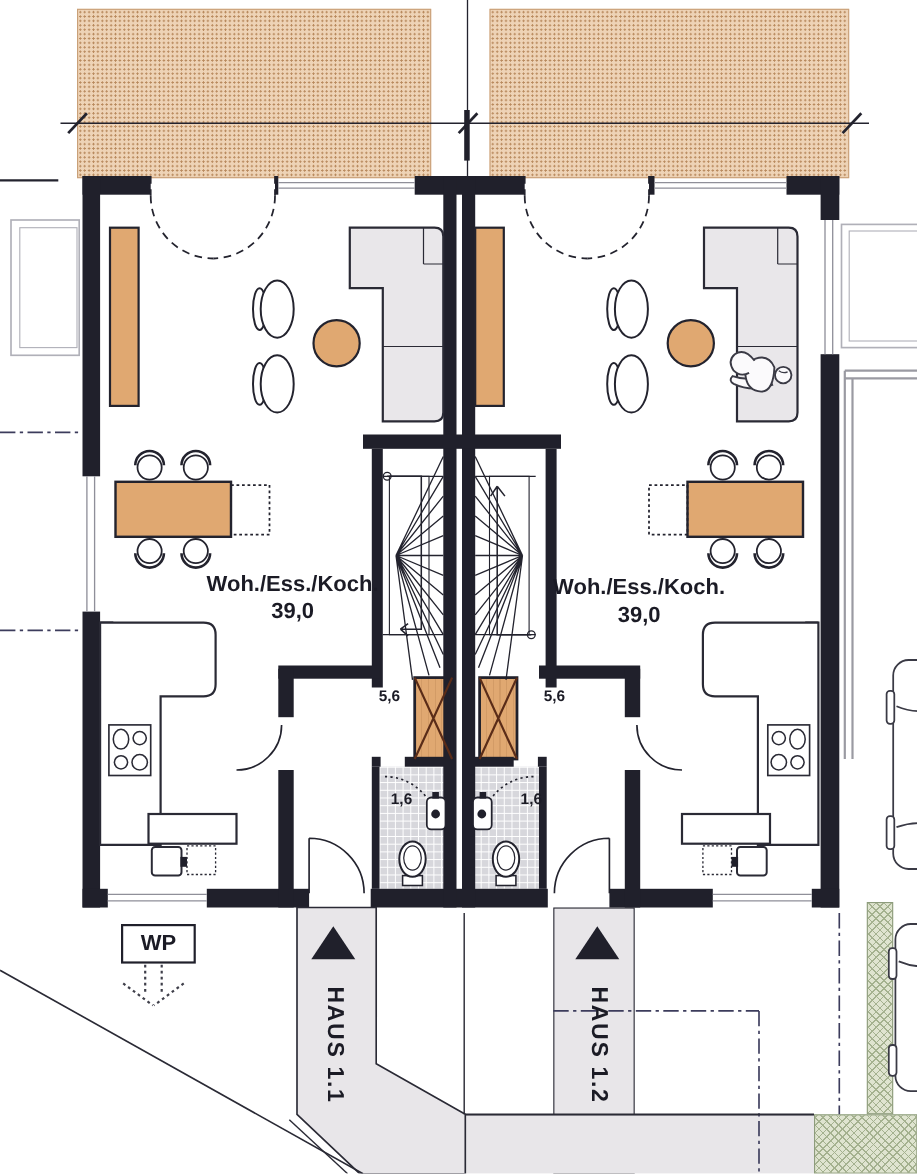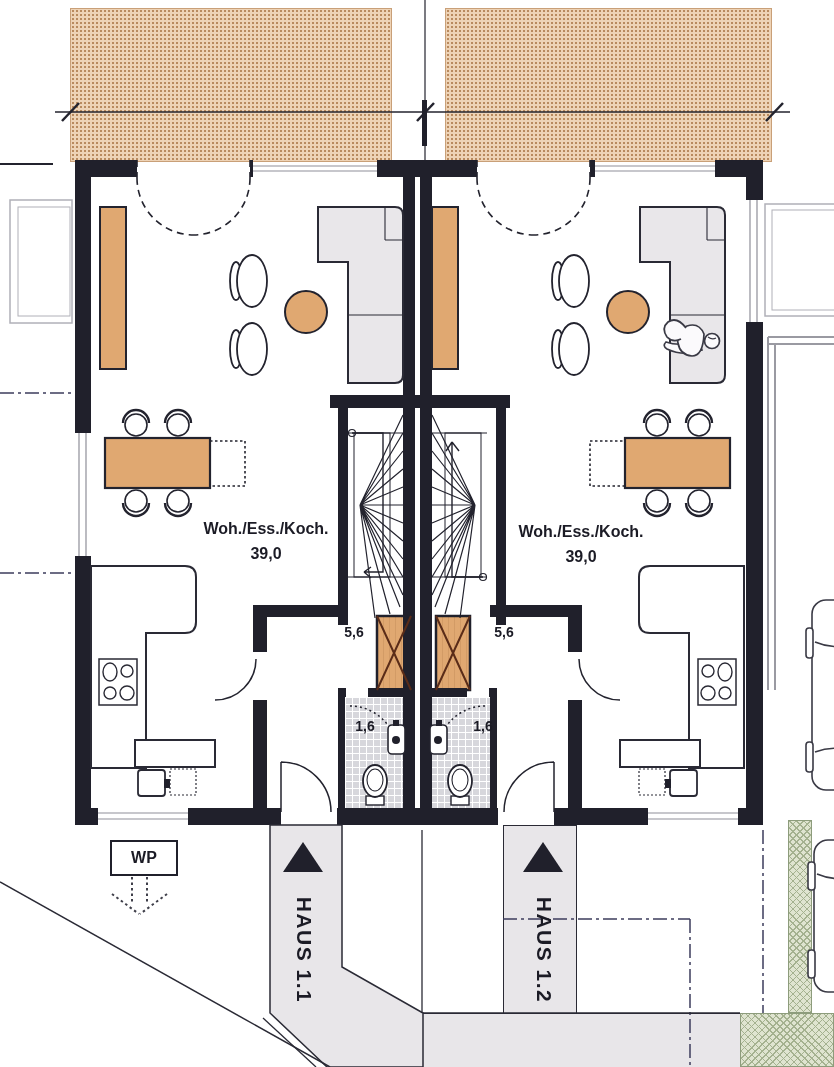--- a/index.html
+++ b/index.html
@@ -15,21 +15,21 @@
      background-size:7px 7px;}
   .woodbox{position:absolute;background-color:#e0a871;
      background-image:repeating-linear-gradient(90deg, rgba(110,60,20,0.12) 0 1px, transparent 1px 6px);}
   .gray{position:absolute;background:#e8e6e9;}
   .grayb{position:absolute;background:#e8e6e9;border:1.5px solid #2a2a35;box-sizing:border-box;}
   .green{position:absolute;background-color:#dfe4d0;
      background-image:repeating-linear-gradient(45deg,#a4b18f 0 1px, transparent 1px 5px),
                       repeating-linear-gradient(-45deg,#a4b18f 0 1px, transparent 1px 5px);
      border:1px solid #8d9c7c;box-sizing:border-box;}
   .lbl{position:absolute;color:#1b1b25;font-weight:700;text-align:center;line-height:1.1;}
-  .lbl15{font-size:16px;}
+  .lbl15{font-size:20px;}
   .lbl14{font-size:14px;}
   .haus{font-size:21px;letter-spacing:1.5px;white-space:nowrap;}
   #wpbox{position:absolute;left:110px;top:840px;width:68px;height:36px;background:#fff;
      border:2.5px solid #20202b;box-sizing:border-box;display:flex;align-items:center;justify-content:center;}
   svg.overlay{position:absolute;left:0;top:0;}
 </style>
 </head>
 <body>
 
 <div id="canvas">

